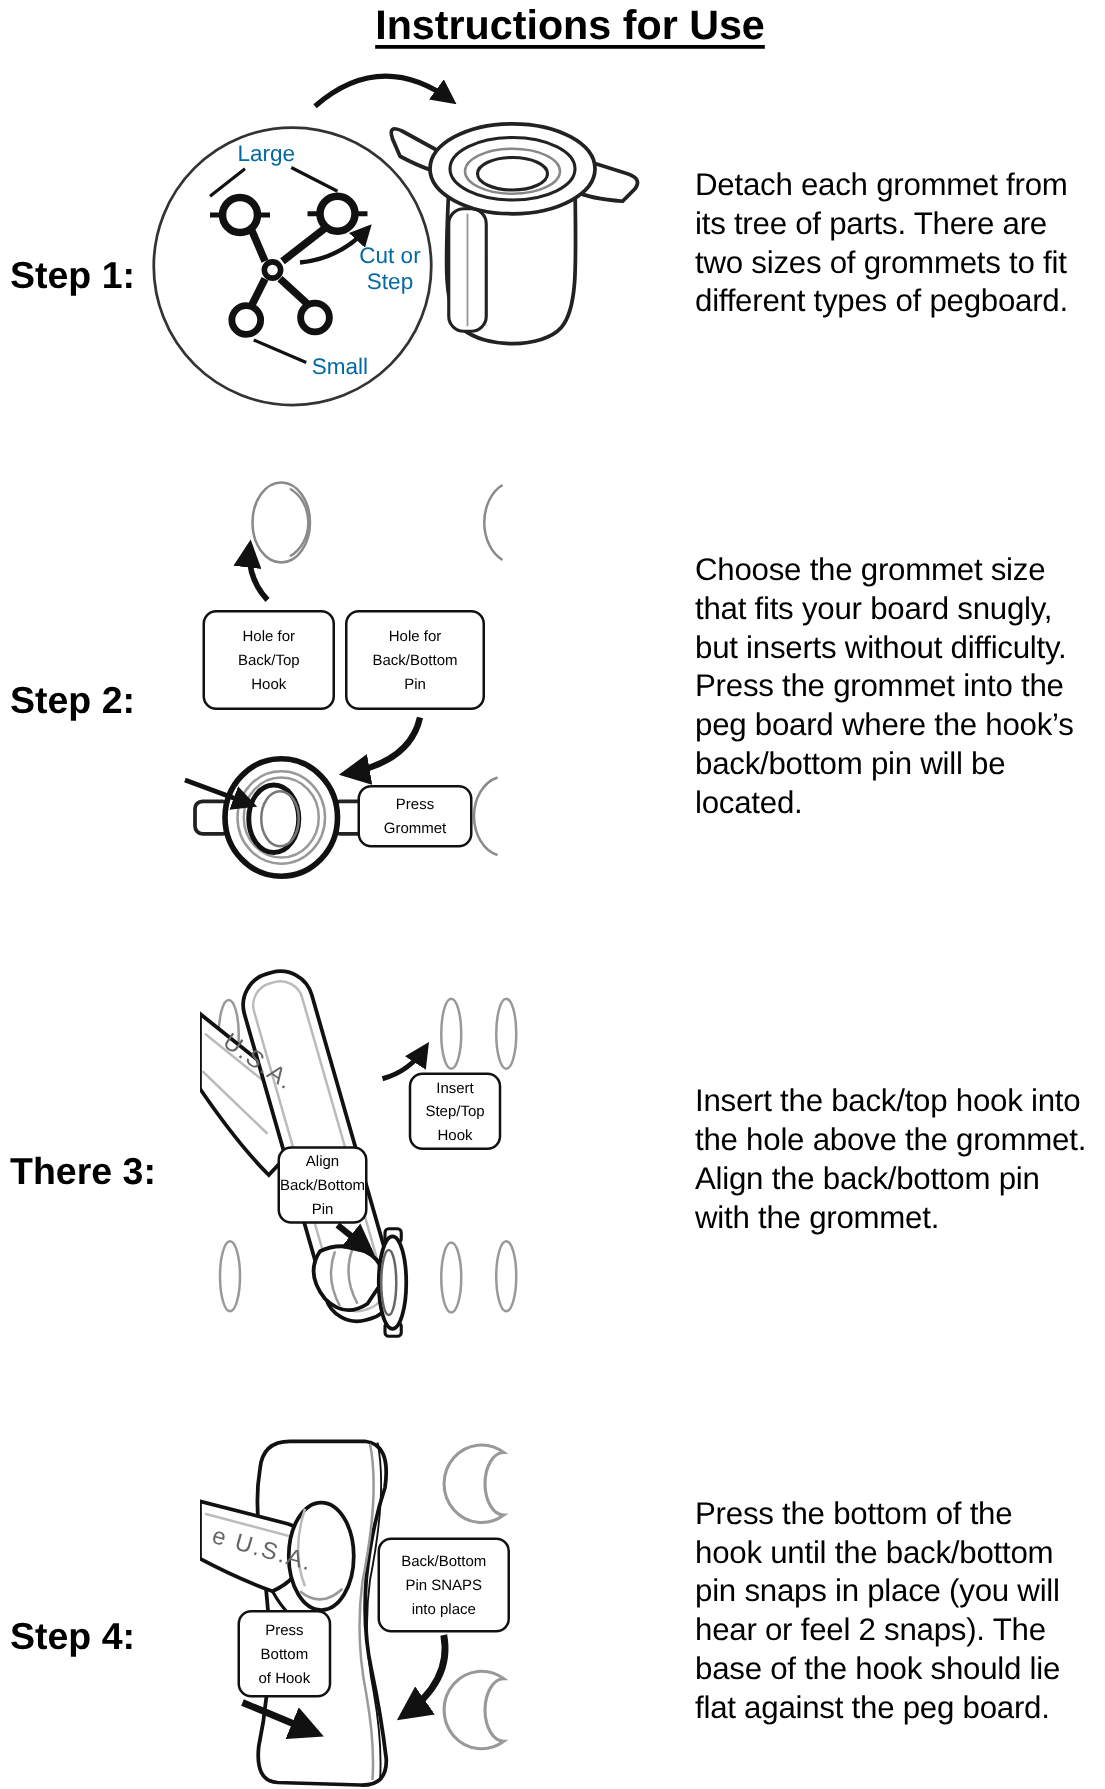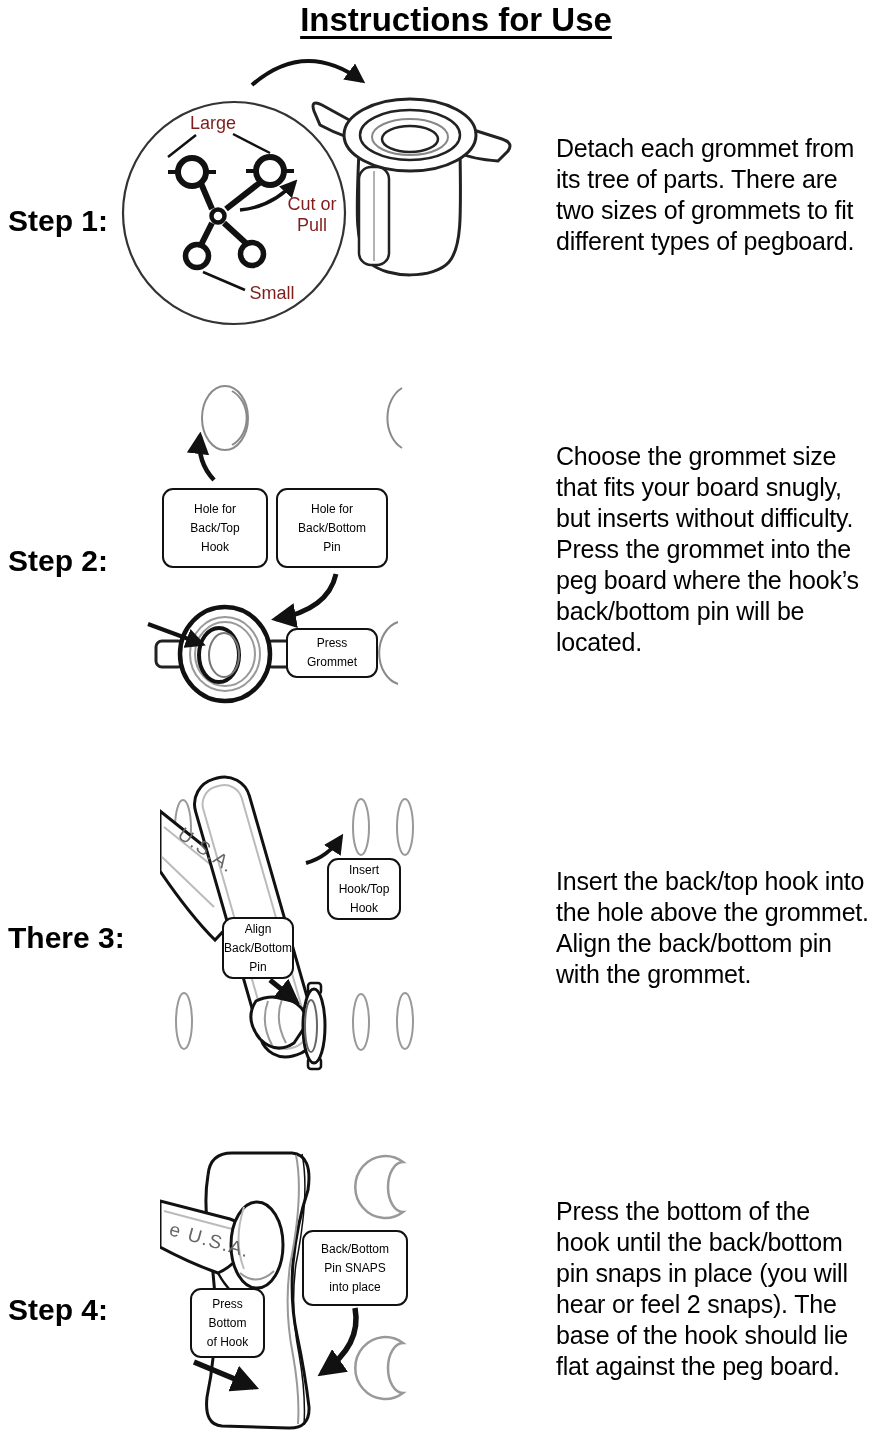--- a/index.html
+++ b/index.html
@@ -10,21 +10,21 @@
          text-decoration:underline;text-decoration-thickness:3px;text-underline-offset:5px;}
   .step-label{position:absolute;left:8px;font-size:30px;font-weight:bold;margin-top:24px;}
   .desc{position:absolute;left:556px;width:330px;font-size:25px;line-height:31px;
         white-space:pre-line;letter-spacing:-0.2px;}
   .figure{position:absolute;}
   .figure svg{position:absolute;left:0;top:0;}
   .callout-box{position:absolute;border:2.5px solid #111;border-radius:11px;background:#fff;
         display:flex;align-items:center;justify-content:center;text-align:center;
         font-size:12px;line-height:19px;white-space:pre-line;box-sizing:border-box;}
   .fig-label{position:absolute;text-align:center;font-size:18px;line-height:21px;
-        white-space:pre-line;color:#7f1d1d;}
+        white-space:pre-line;color:#0369a1;}
   .usa{position:absolute;font-size:19px;color:#666;letter-spacing:1.5px;
         transform-origin:left center;white-space:nowrap;}
 </style>
 </head>
 <body>
 
 <div class="page">
 
   <div class="title">Instructions for Use</div>
 
@@ -76,21 +76,21 @@
         <path d="M 364 72 L 402 84 Q 414 88 408 96 L 398 106 Q 372 104 360 98 Z" fill="#fff" stroke="#222" stroke-width="3"></path>
         <ellipse cx="310" cy="80" rx="66" ry="36" fill="#fff" stroke="#222" stroke-width="3"></ellipse>
         <ellipse cx="310" cy="80" rx="50" ry="25" fill="none" stroke="#222" stroke-width="2.5"></ellipse>
         <ellipse cx="310" cy="82" rx="38" ry="18" fill="none" stroke="#888" stroke-width="2"></ellipse>
         <ellipse cx="310" cy="84" rx="28" ry="13" fill="none" stroke="#222" stroke-width="2.5"></ellipse>
       </g>
     </svg>
     <div class="fig-label" style="left:68px;top:58px;width:90px;">Large</div>
     <div class="fig-label" style="left:127px;top:228px;width:90px;">Small</div>
     <div class="fig-label" style="left:167px;top:139px;width:90px;">Cut or
-Pull</div>
+Step</div>
   </div>
 
   <div class="desc" style="top:133px;">Detach each grommet from
 its tree of parts. There are
 two sizes of grommets to fit
 different types of pegboard.</div>
 
   <div class="step-label" style="top:520px;">Step 2:</div>
 
   <div class="figure" style="left:140px;top:378px;width:410px;height:332px;">
@@ -182,21 +182,21 @@
         <ellipse cx="154" cy="251" rx="11" ry="37" fill="#fff" stroke="#111" stroke-width="3"></ellipse>
         <ellipse cx="151" cy="251" rx="6" ry="26" fill="none" stroke="#666" stroke-width="2"></ellipse>
       </g>
 
       <path d="M 146 88 Q 168 82 181 62" fill="none" stroke="#111" stroke-width="4" marker-end="url(#m3)"></path>
 
       <path d="M 110 205 L 136 226" fill="none" stroke="#111" stroke-width="5" marker-end="url(#m3)"></path>
     </svg>
     <div class="usa" style="left:20px;top:46px;transform:rotate(35deg);">U.S.A.</div>
     <div class="callout-box" style="left:167px;top:83px;width:74px;height:62px;">Insert
-Hook/Top
+Step/Top
 Hook</div>
     <div class="callout-box" style="left:62px;top:142px;width:72px;height:62px;">Align
 Back/Bottom
 Pin</div>
   </div>
 
   <div class="desc" style="top:866px;">Insert the back/top hook into
 the hole above the grommet.
 Align the back/bottom pin
 with the grommet.</div>

